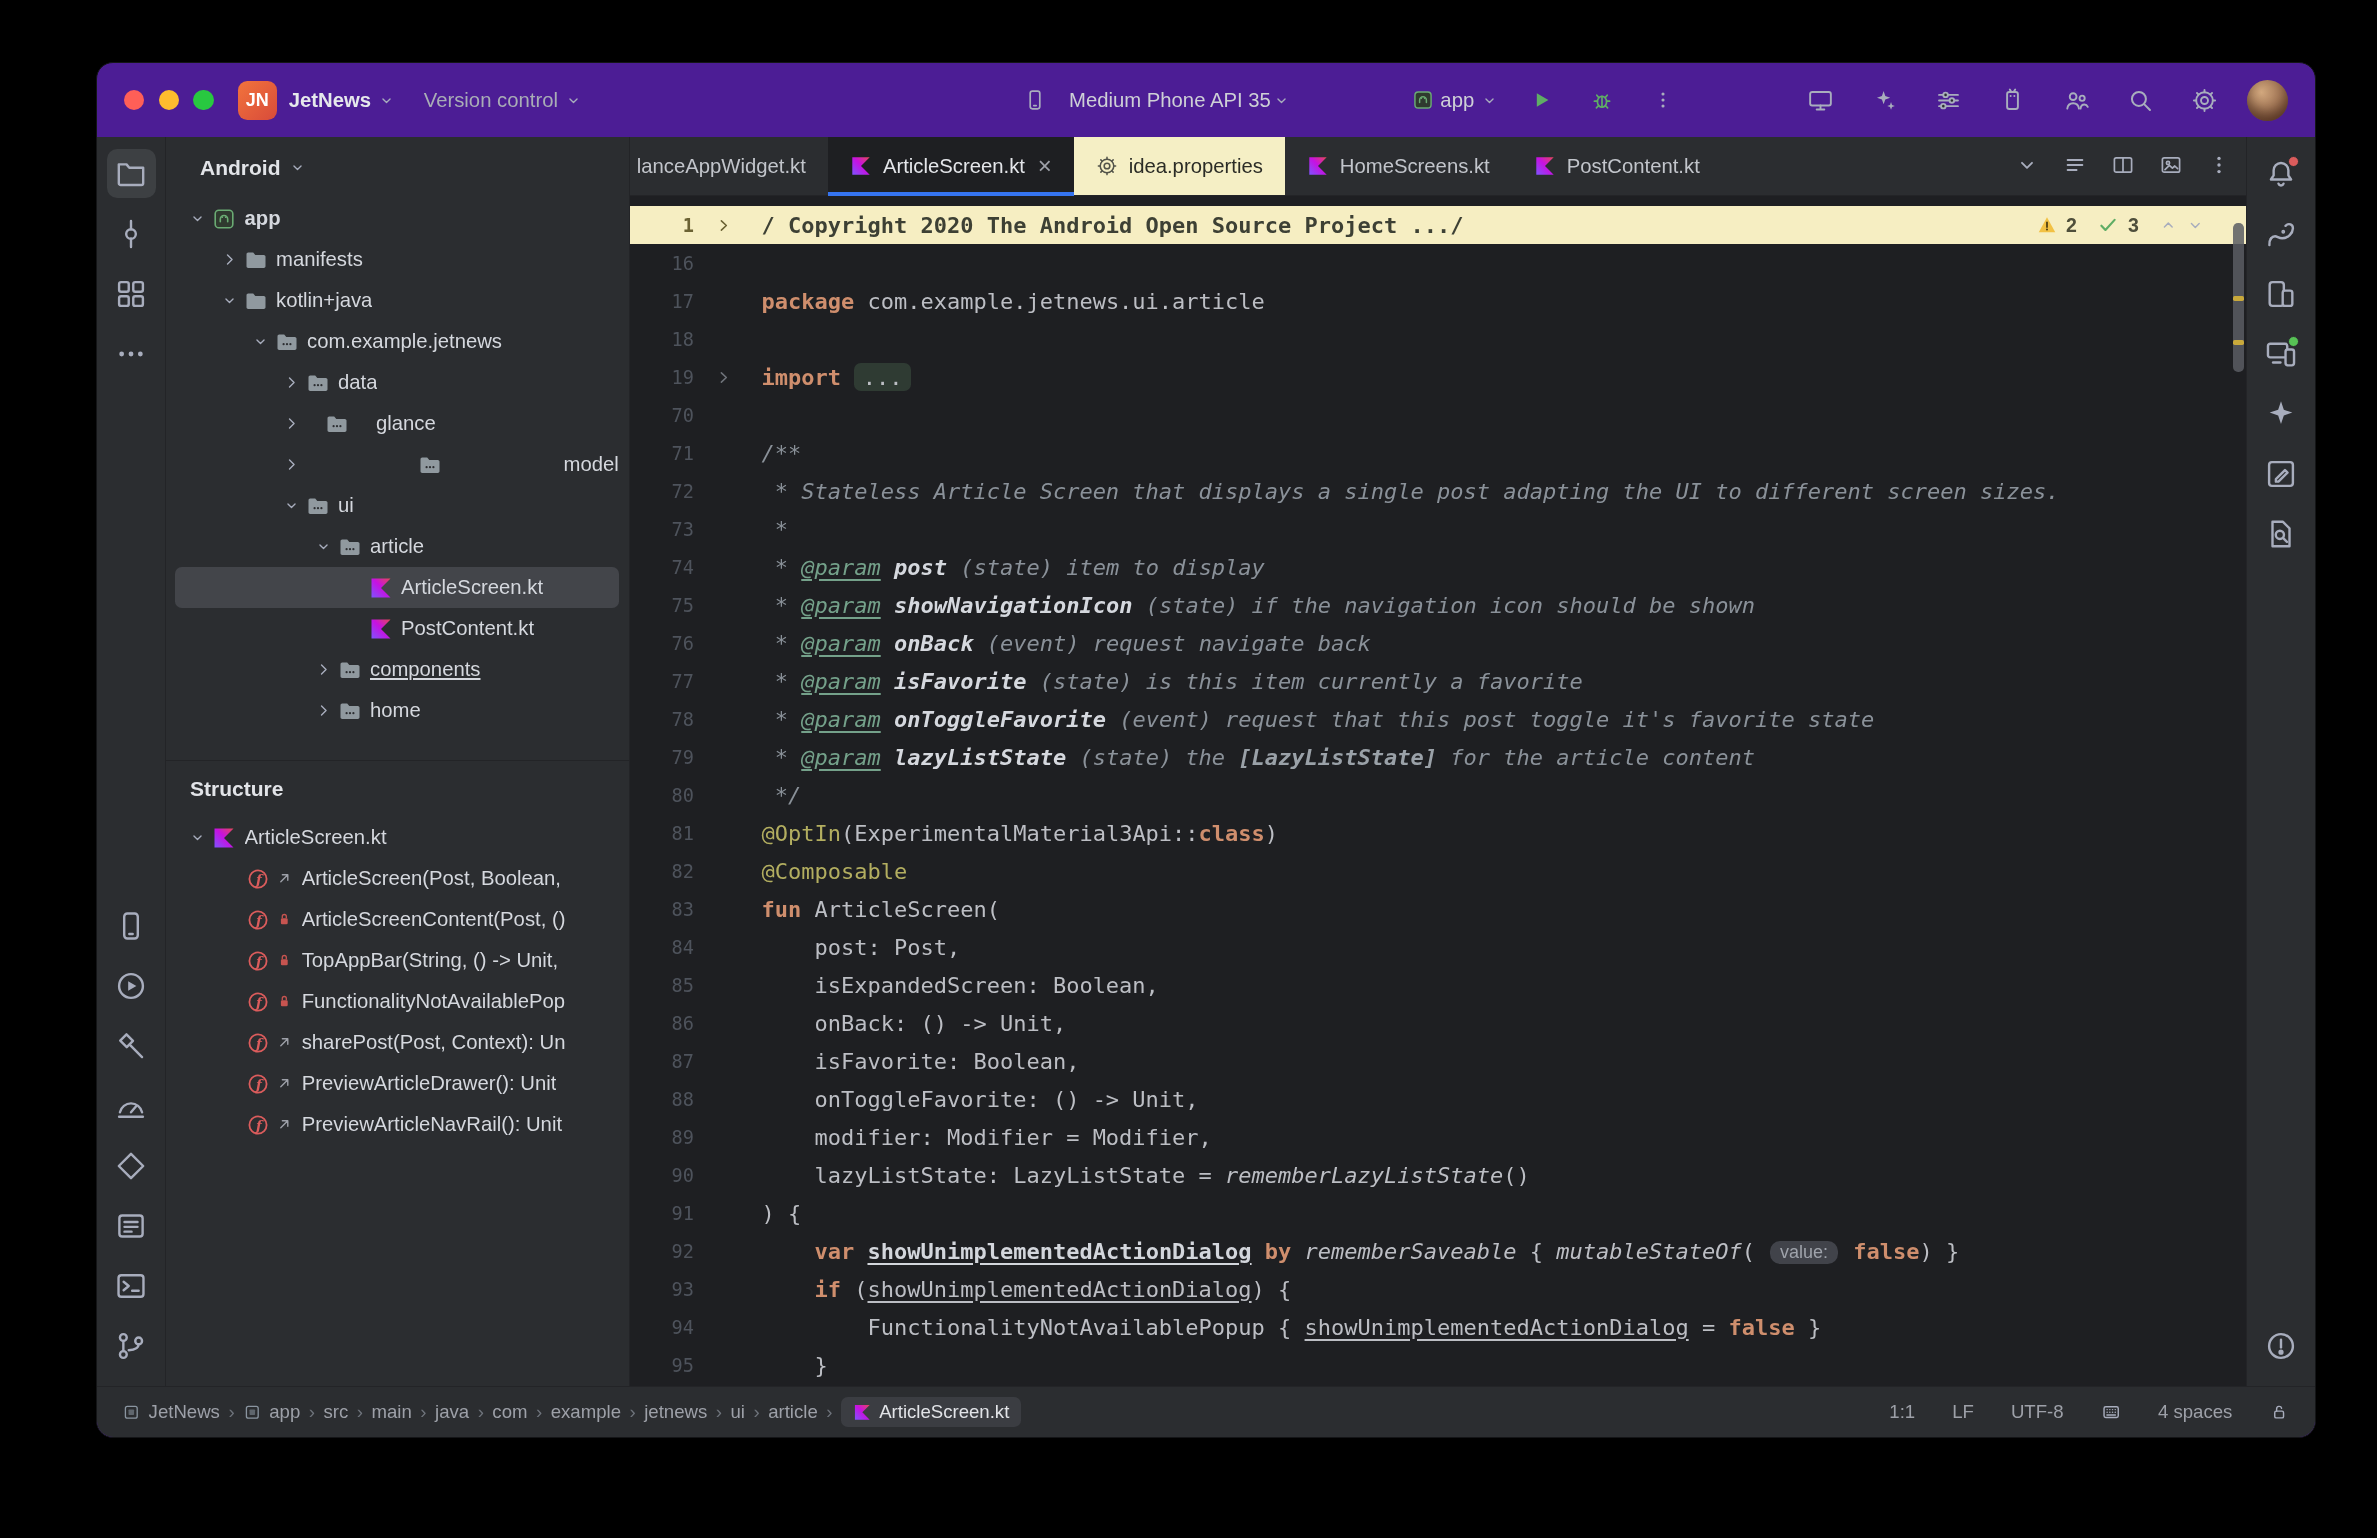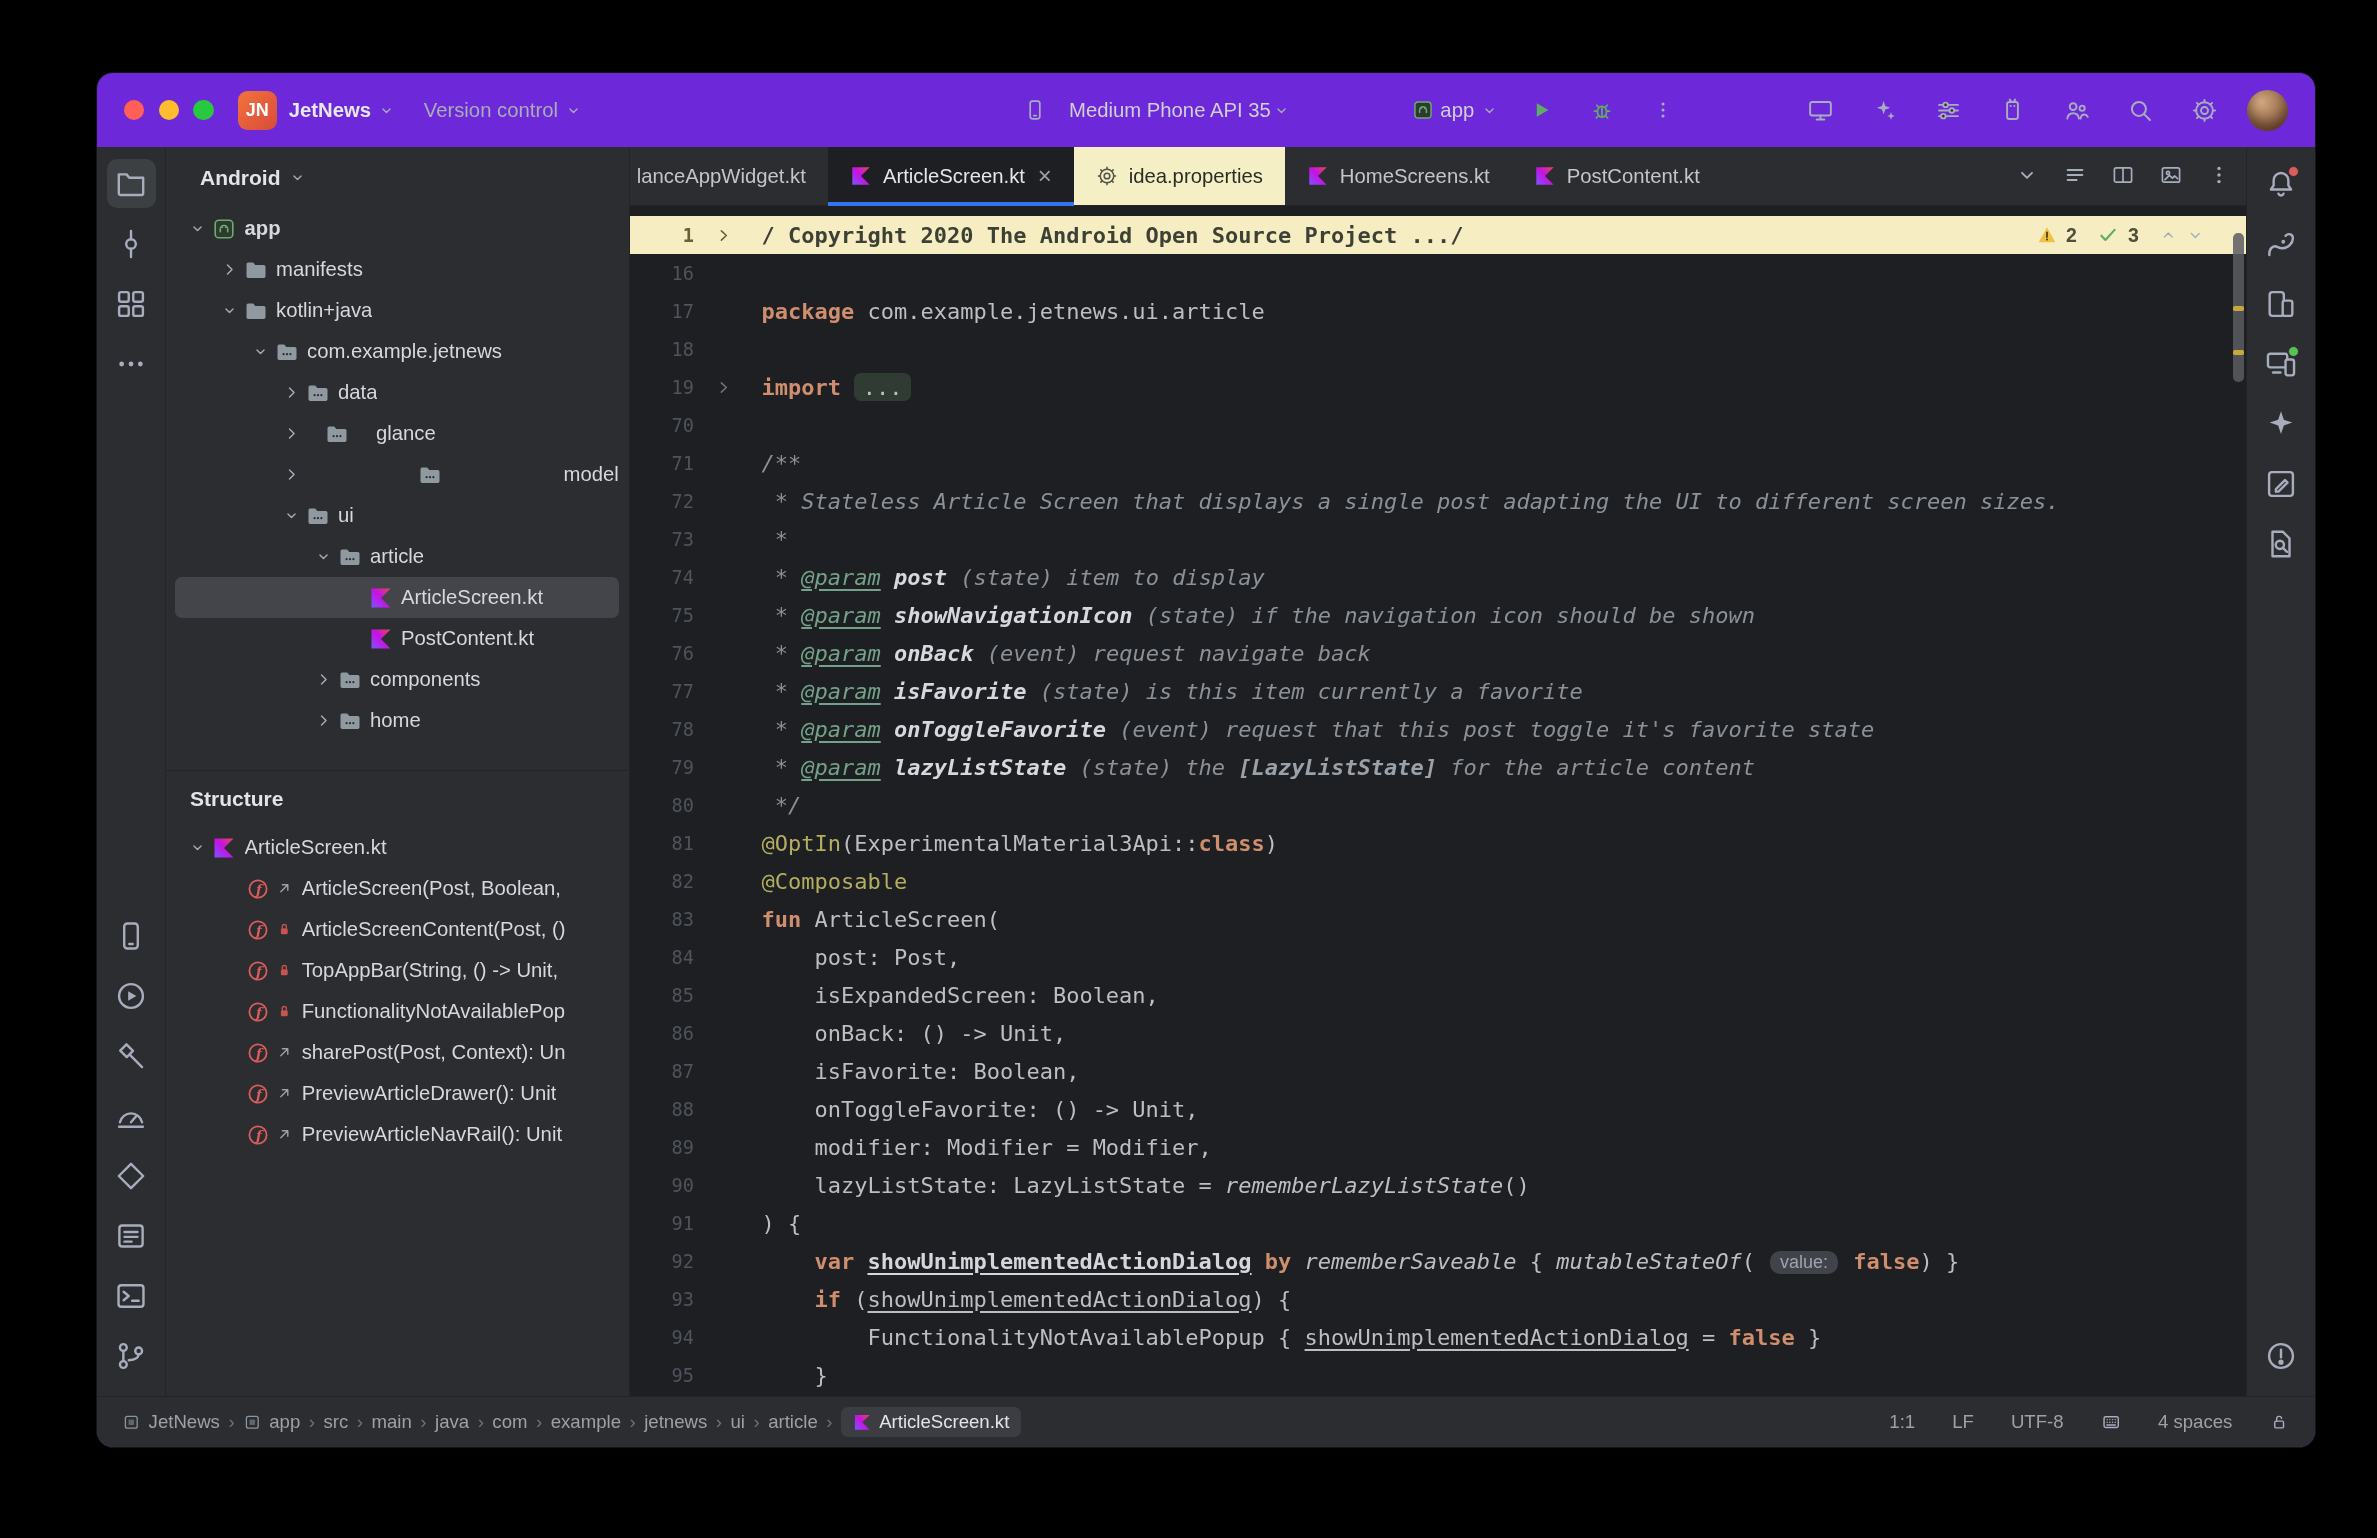--- a/index.html
+++ b/index.html
@@ -1,18 +1,18 @@
 <!DOCTYPE html>
 <html style="font-size:13.5px"><head>
 <meta charset="utf-8">
 <style>
 *{margin:0;padding:0;box-sizing:border-box;}
 html,body{width:2377px;height:1538px;background:#000;}
 body{font-family:"Liberation Sans",sans-serif;color:#DFE1E5;position:relative;overflow:hidden;}
-.window{position:absolute;left:96px;top:72px;width:2220px;height:1376px;background:#6d28d9;border-radius:17px;overflow:hidden;display:flex;flex-direction:column;border:0.8px solid #141517;box-shadow:0 34px 102px rgba(0,0,0,.65);}
+.window{position:absolute;left:96px;top:62px;width:2220px;height:1376px;background:#4c1d95;border-radius:17px;overflow:hidden;display:flex;flex-direction:column;border:0.8px solid #141517;box-shadow:0 34px 102px rgba(0,0,0,.65);}
 
 
 .titlebar{flex:0 0 74px;display:flex;align-items:center;padding:0 27px;position:relative;}
 .traffic{display:flex;gap:14.4px;margin-right:24px;}
 .light{width:20.3px;height:20.3px;border-radius:50%;}
 .light.red{background:#FF5F57}.light.yellow{background:#FEBC2E}.light.green{background:#28C840}
 .jn-badge{width:39px;height:39px;border-radius:9.3px;background:linear-gradient(135deg,#F2733C,#D84B3A);display:flex;align-items:center;justify-content:center;font-size:18px;font-weight:bold;color:#fff;margin-right:12px;}
 .tb-item{display:flex;align-items:center;gap:6.8px;font-size:20.3px;color:#CED0D6;}
 .tb-item.dim{color:#A9ADB6;}
 .tb-project{font-weight:bold;color:#E6E8EC;}
@@ -602,21 +602,21 @@
                     <stop offset="0" stop-color="#E44857"></stop>
                     <stop offset="0.47" stop-color="#C711E1"></stop>
                     <stop offset="1" stop-color="#7F52FF"></stop>
                   </linearGradient>
                 </defs>
                 <polygon points="2.5,2.5 21.5,2.5 12,12 21.5,21.5 2.5,21.5" fill="url(#kotg)"></polygon>
               </svg>
             </span>
             <span class="tree-label">PostContent.kt</span>
           </div>
-          <div class="tree-row" style="padding-left: 134px;">
+          <div class="tree-row" style="padding-left: 134px; text-decoration: underline;">
             <span class="tree-chevron">
               <span class="icon sz20">
                 <svg viewBox="0 0 24 24">
                   <path d="M9.2 5.8l6.4 6.2-6.4 6.2" stroke="currentColor" stroke-width="2" fill="none" stroke-linecap="round" stroke-linejoin="round"></path>
                 </svg>
               </span>
             </span>
             <span class="icon sz28">
               <svg viewBox="0 0 24 24">
                 <path fill="#90999F" d="M4.2 4.5h5l2.1 2.4h8.5c.9 0 1.7.8 1.7 1.7v9.7c0 .9-.8 1.7-1.7 1.7H4.2c-.9 0-1.7-.8-1.7-1.7V6.2c0-.9.8-1.7 1.7-1.7z"></path>

